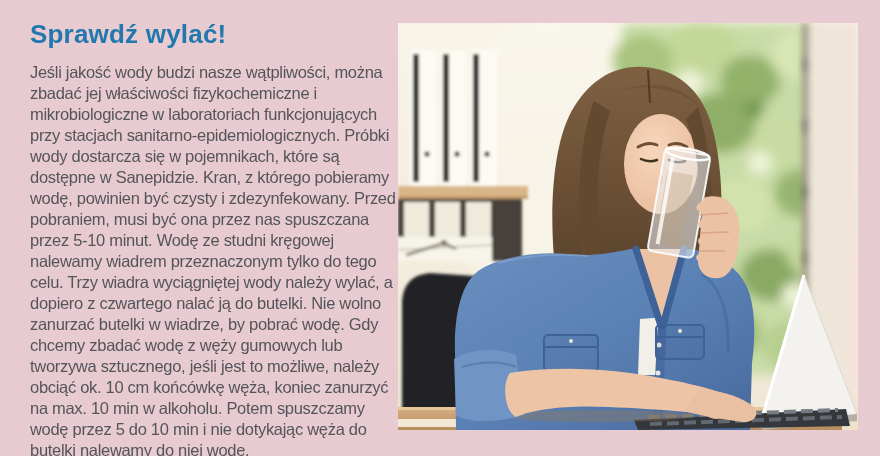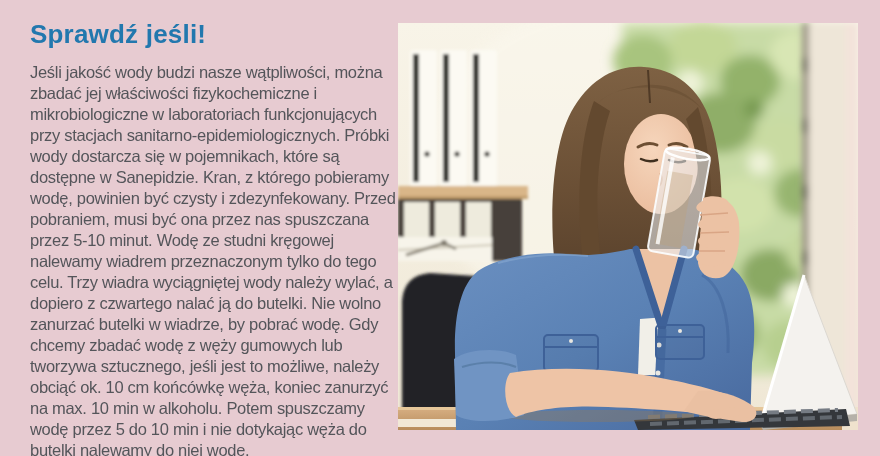--- a/index.html
+++ b/index.html
@@ -42,21 +42,21 @@
     background: #f2edde;
   }
   .photo svg { display: block; }
 </style>
 </head>
 <body>
 
 <div class="page">
 
   <div class="text-col">
-    <h1 class="heading">Sprawdź jeśli!</h1>
+    <h1 class="heading">Sprawdź wylać!</h1>
     <p class="body-text">Jeśli jakość wody budzi nasze wątpliwości, można zbadać jej właściwości fizykochemiczne i mikrobiologiczne w laboratoriach funkcjonujących przy stacjach sanitarno-epidemiologicznych. Próbki wody dostarcza się w pojemnikach, które są dostępne w Sanepidzie. Kran, z którego pobieramy wodę, powinien być czysty i zdezynfekowany. Przed pobraniem, musi być ona przez nas spuszczana przez 5-10 minut. Wodę ze studni kręgowej nalewamy wiadrem przeznaczonym tylko do tego celu. Trzy wiadra wyciągniętej wody należy wylać, a dopiero z czwartego nalać ją do butelki. Nie wolno zanurzać butelki w wiadrze, by pobrać wodę. Gdy chcemy zbadać wodę z węży gumowych lub tworzywa sztucznego, jeśli jest to możliwe, należy obciąć ok. 10 cm końcówkę węża, koniec zanurzyć na max. 10 min w alkoholu. Potem spuszczamy wodę przez 5 do 10 min i nie dotykając węża do butelki nalewamy do niej wodę.</p>
   </div>
 
   <div class="photo" role="img" aria-label="Kobieta w dżinsowej koszuli pije wodę ze szklanki, siedząc przy biurku z laptopem; w tle półka z segregatorami i zielona roślina">
     <svg width="460" height="407" viewBox="0 0 460 407" xmlns="http://www.w3.org/2000/svg">
       <defs>
         <filter id="b6" x="-30%" y="-30%" width="160%" height="160%">
             <feGaussianBlur stdDeviation="6"></feGaussianBlur>
           </filter>
         <filter id="b3" x="-30%" y="-30%" width="160%" height="160%">

